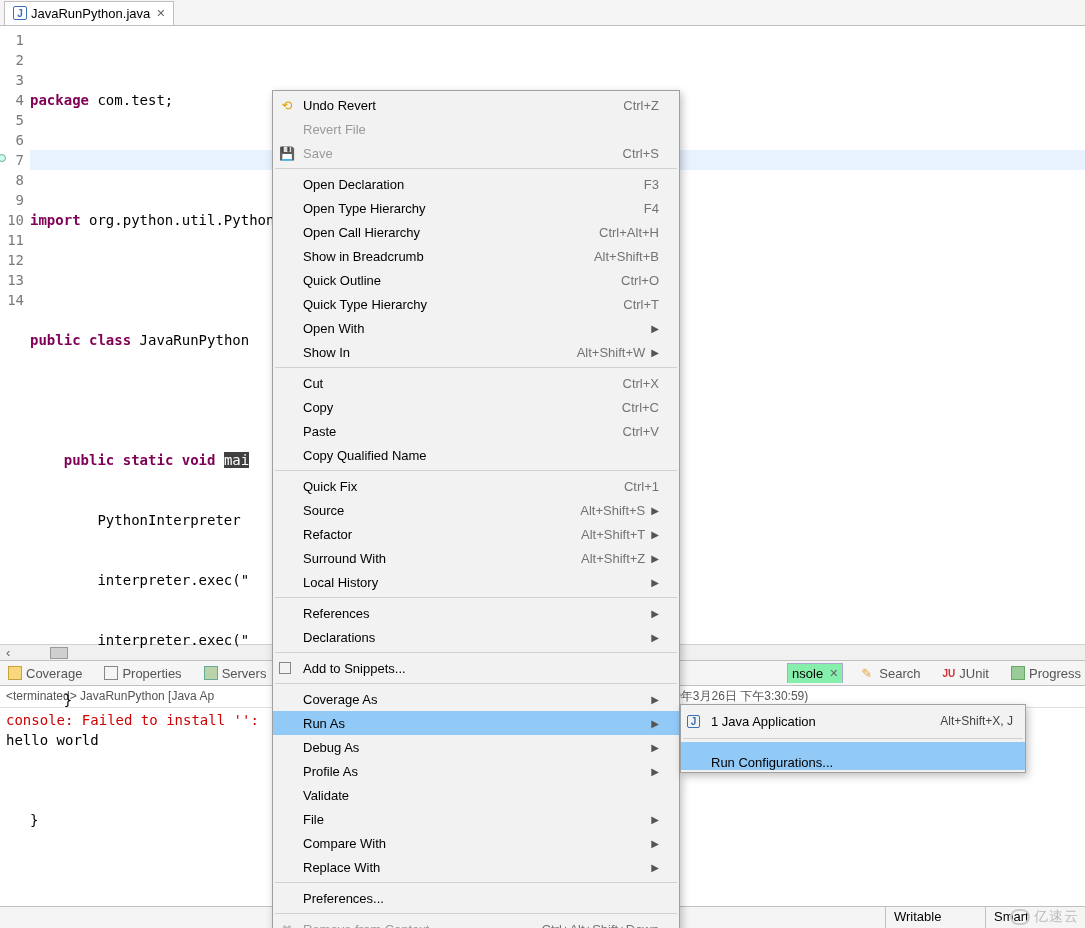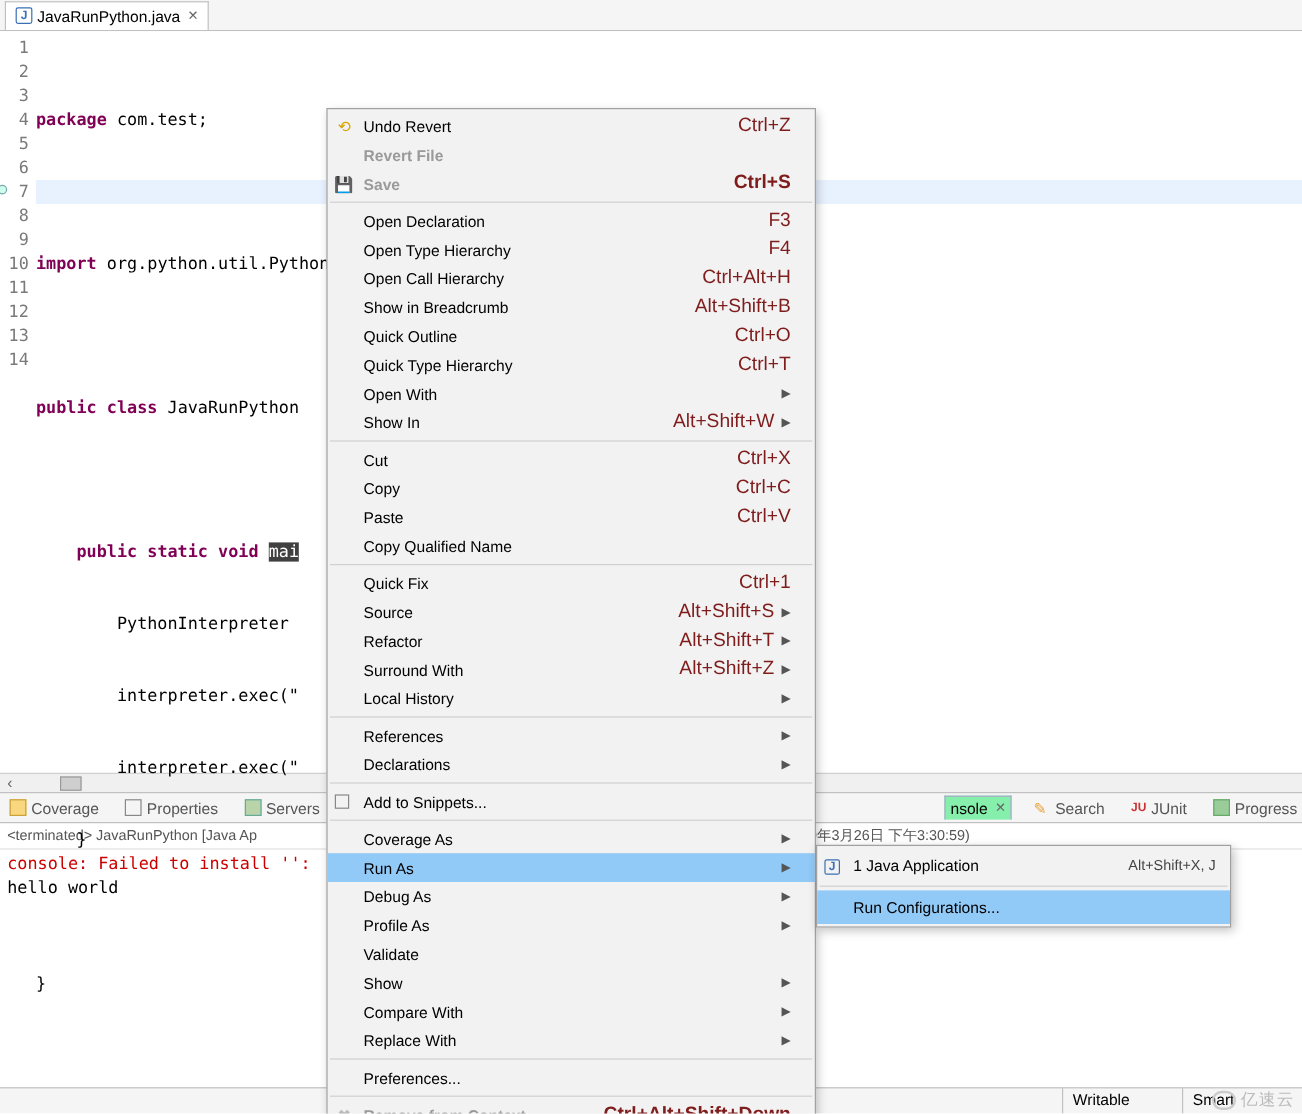--- a/index.html
+++ b/index.html
@@ -31,31 +31,31 @@
   .console-body { font-family: Consolas, monospace; font-size: 14px; line-height: 20px; padding: 2px 0 2px 6px; height: 180px; }
   .console-body .err { color: #c00; background: #fff; }
 
   .status-bar { position: absolute; bottom: 0; left: 0; right: 0; height: 22px; border-top: 1px solid #c0c0c0; display: flex; background: #f5f5f5; }
   .status-cell { border-left: 1px solid #c0c0c0; padding: 2px 8px; min-width: 100px; }
   .status-spacer { flex: 1; }
 
   
   .ctx-menu { position: absolute; left: 272px; top: 90px; width: 408px; background: #f2f2f2; border: 1px solid #a0a0a0; box-shadow: 2px 3px 8px rgba(0,0,0,0.25); z-index: 50; padding: 2px 0; }
   .ctx-item { display: flex; align-items: center; height: 24px; padding: 0 20px 0 30px; color: #000; position: relative; cursor: default; }
-  .ctx-item.disabled { color: #9a9a9a; font-weight: bold; }
-  .ctx-item .shortcut { margin-left: auto; color: #7f1d1d; font-size: 16px; }
+  .ctx-item.disabled { color: #9a9a9a; }
+  .ctx-item .shortcut { margin-left: auto; color: #737373; font-size: 13px; }
   .ctx-item .arrow { margin-left: auto; color: #555; font-size: 10px; }
   .ctx-item.selected { background: #91c9f7; }
   .ctx-sep { height: 1px; background: #d0d0d0; margin: 3px 2px; }
   .ctx-icon { position: absolute; left: 6px; width: 16px; height: 16px; display: flex; align-items: center; justify-content: center; }
 
   .submenu { position: absolute; left: 680px; top: 704px; width: 346px; background: #f2f2f2; border: 1px solid #a0a0a0; box-shadow: 2px 3px 8px rgba(0,0,0,0.25); z-index: 60; padding: 2px 0; }
   .sub-item { display: flex; align-items: center; height: 28px; padding: 0 12px 0 30px; position: relative; cursor: default; }
   .sub-item .shortcut { margin-left: auto; color: #444; font-size: 12px; }
-  .sub-item.selected { background: #91c9f7; }
+  .sub-item.selected { background: #91c9f7; align-items: flex-end; }
   .sub-sep { height: 1px; background: #d0d0d0; margin: 3px 2px; }
   .sub-icon { position: absolute; left: 6px; width: 16px; height: 16px; }
 
   .watermark { position: absolute; right: 6px; bottom: 2px; font-size: 14px; color: #bbb; font-family: sans-serif; letter-spacing: 1px; display:flex; align-items:center; gap:4px; z-index: 100; }
   .watermark .wm-circle { width: 20px; height: 16px; border: 2px solid #ccc; border-radius: 10px; position: relative; }
 </style>
 </head>
 <body>
 
 <div class="tab-bar">
@@ -269,21 +269,21 @@
       <span class="arrow">▶</span>
     </div>
   <div class="ctx-item">
       <span>Profile As</span>
       <span class="arrow">▶</span>
     </div>
   <div class="ctx-item">
       <span>Validate</span>
     </div>
   <div class="ctx-item">
-      <span>Show</span>
+      <span>File</span>
       <span class="arrow">▶</span>
     </div>
   <div class="ctx-item">
       <span>Compare With</span>
       <span class="arrow">▶</span>
     </div>
   <div class="ctx-item">
       <span>Replace With</span>
       <span class="arrow">▶</span>
     </div>

